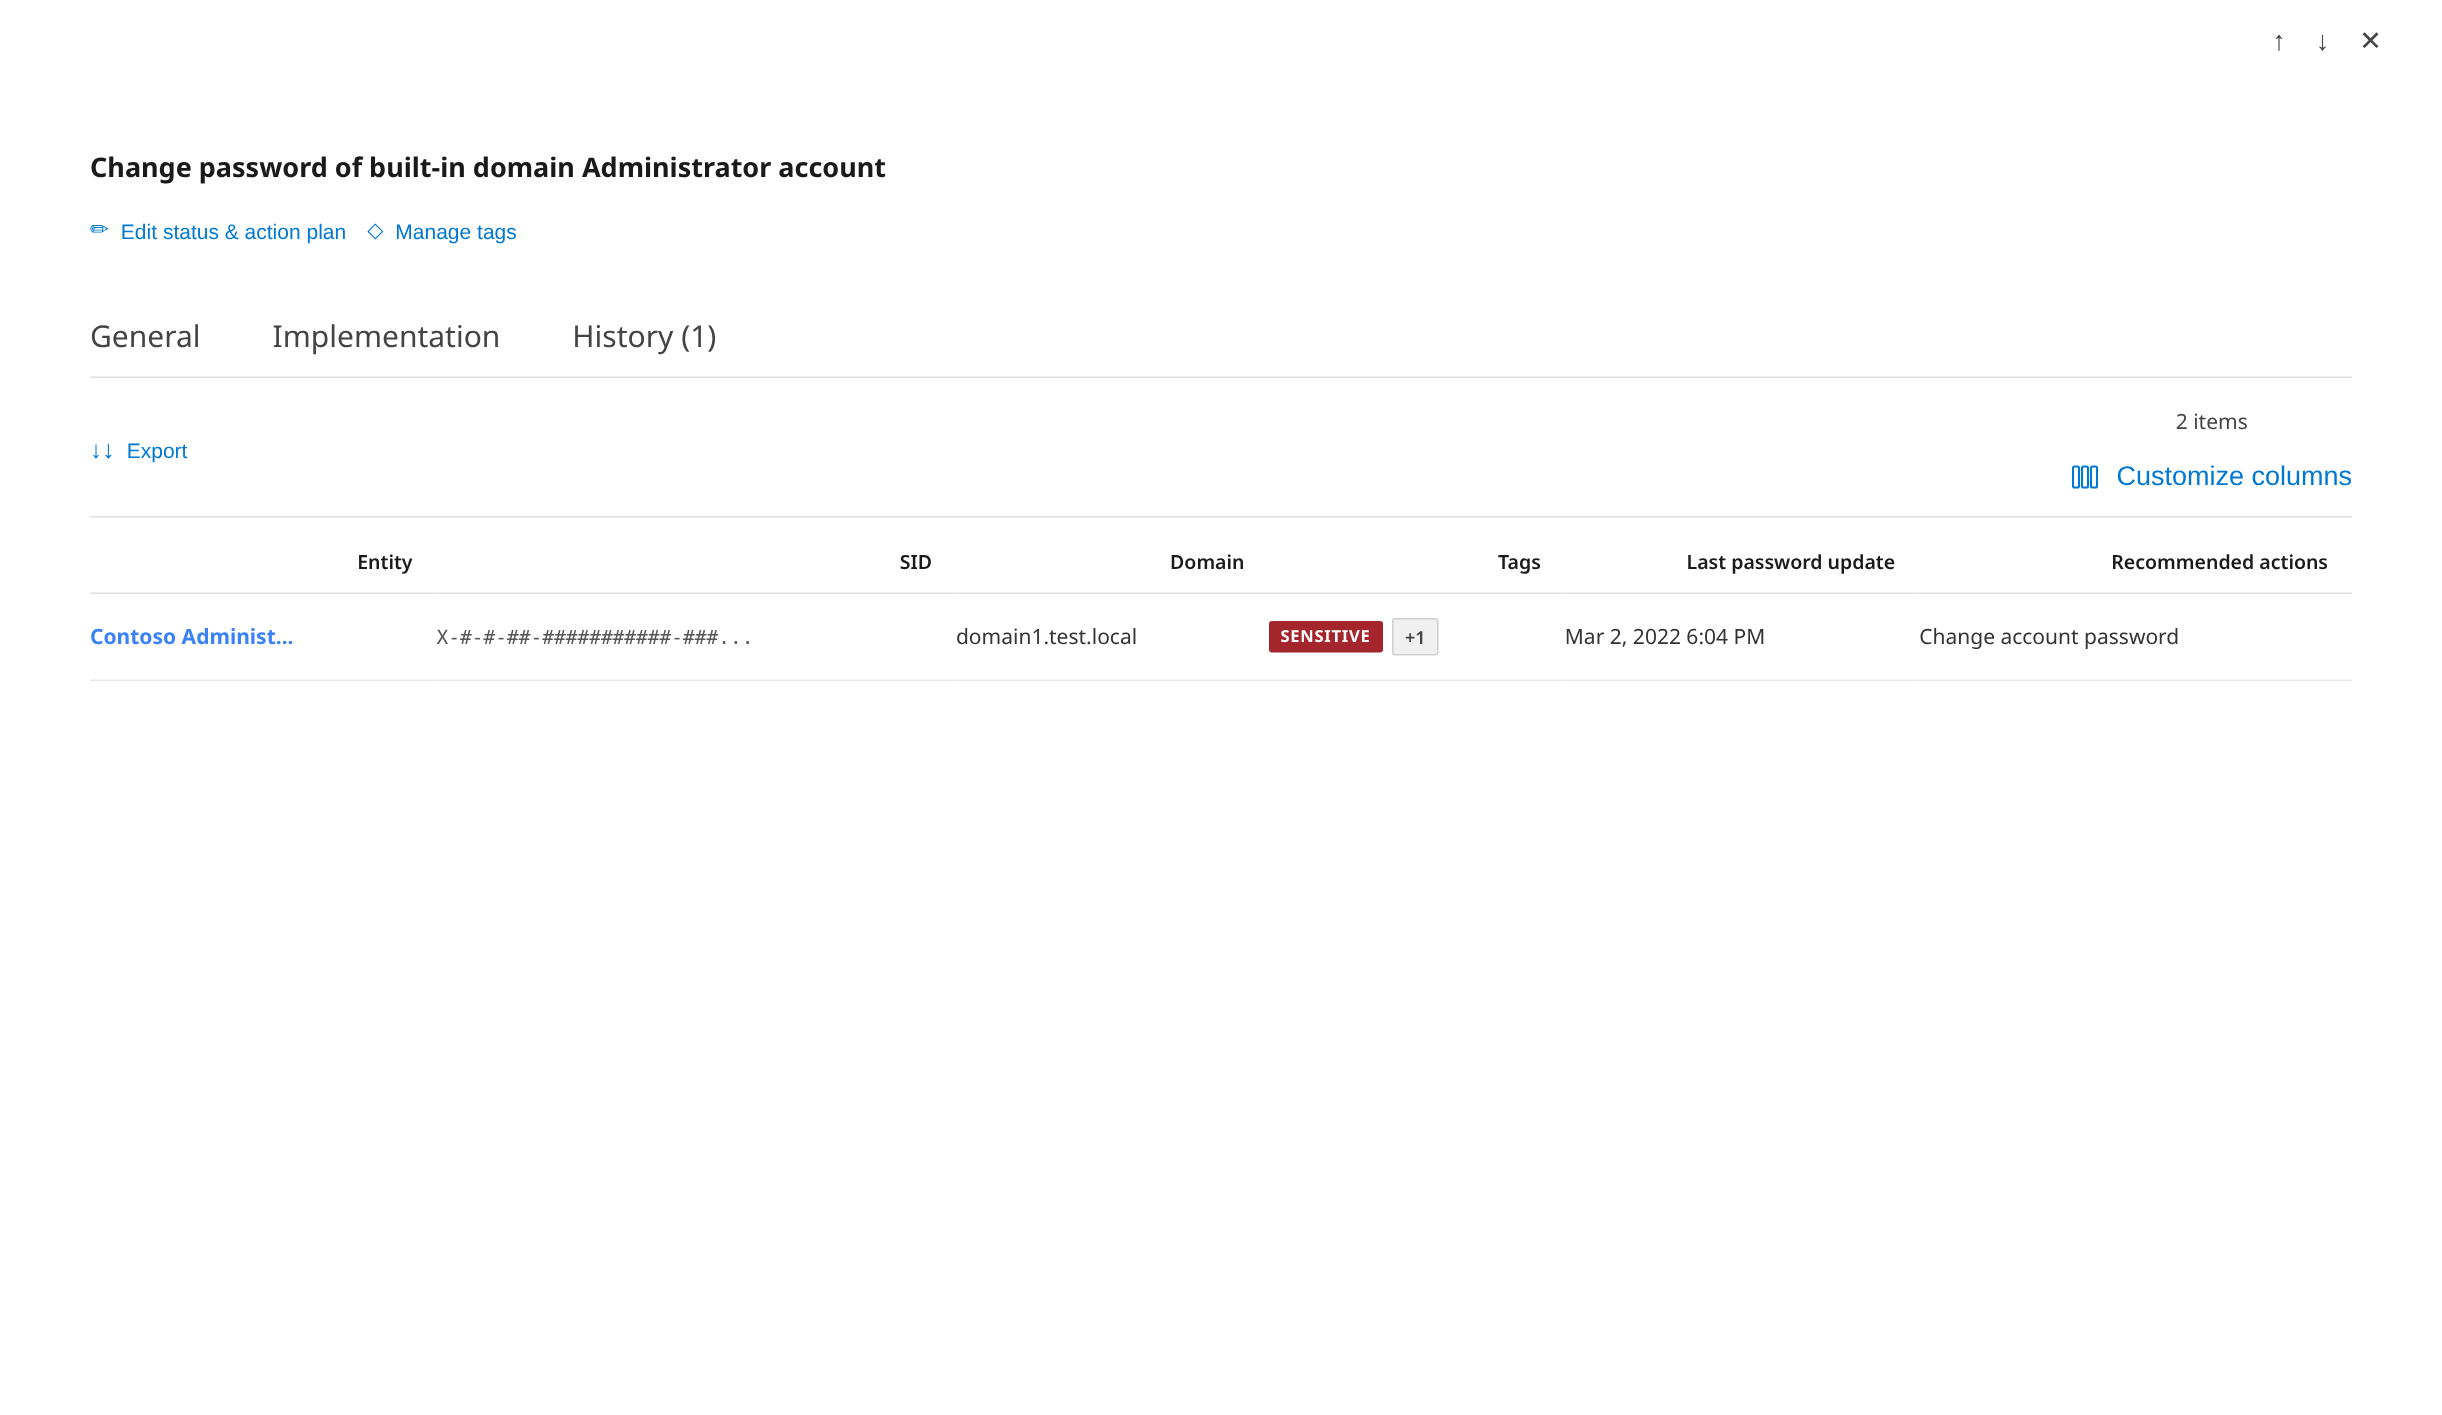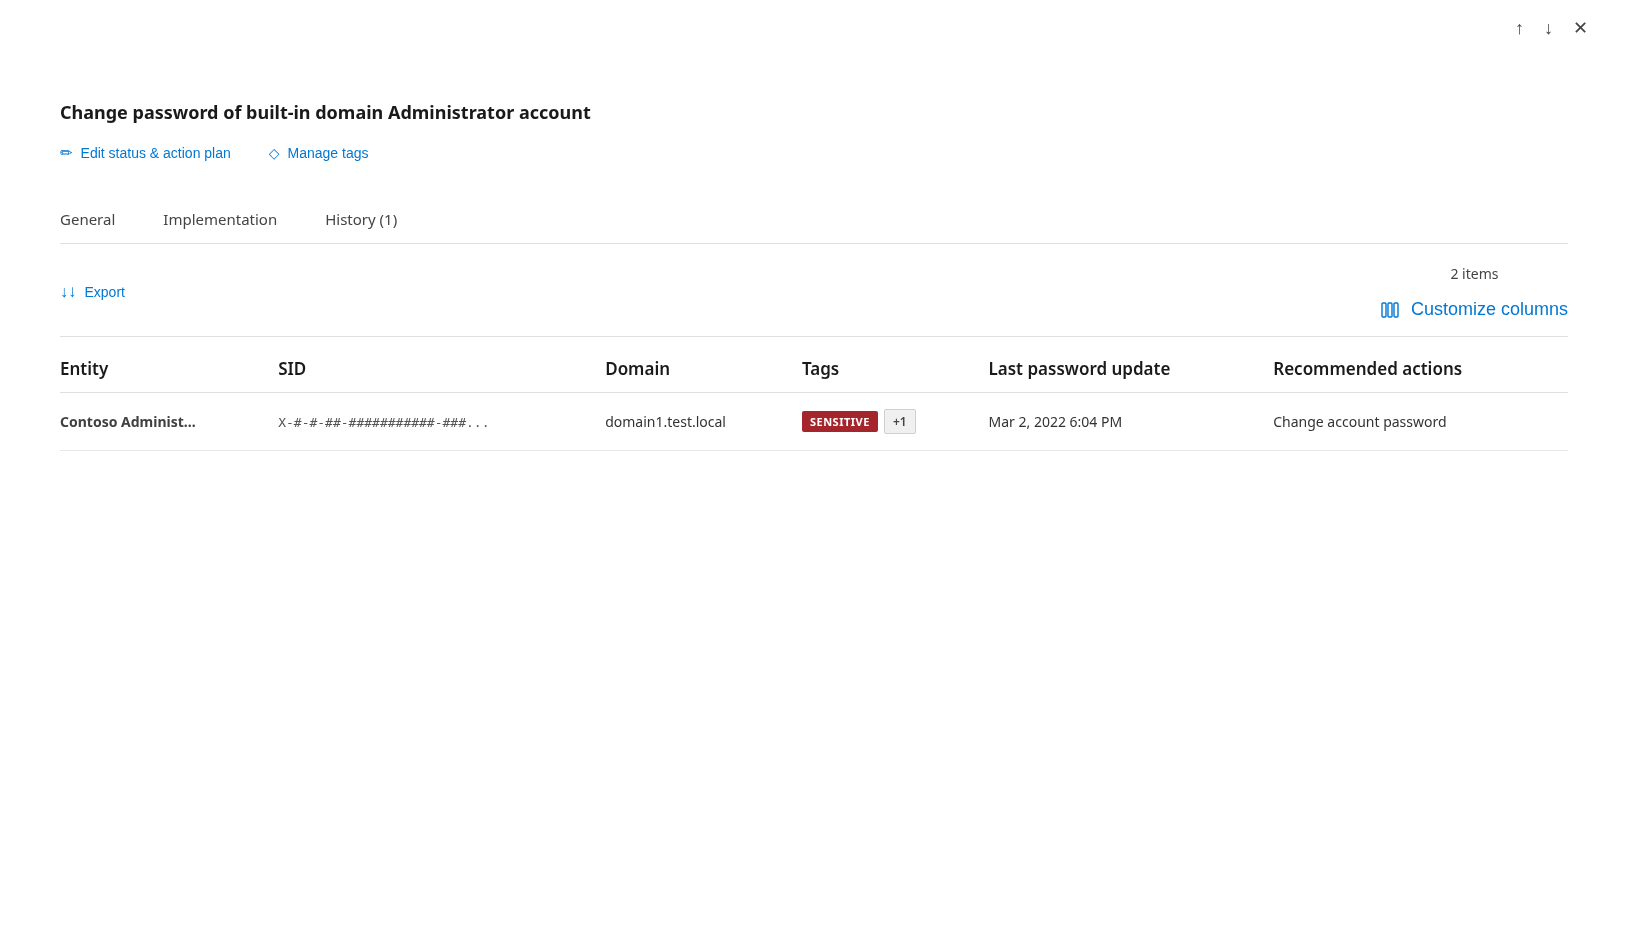--- a/index.html
+++ b/index.html
@@ -50,21 +50,21 @@
       width: 16px;
       height: 16px;
       border-radius: 50%;
       border: 2px solid #666;
       display: inline-block;
       flex-shrink: 0;
     }
     .action-bar {
       display: flex;
       align-items: center;
-      gap: 38px;
+      gap: 14px;
       margin-bottom: 36px;
     }
     .action-btn {
       display: flex;
       align-items: center;
       gap: 8px;
       color: #0078d4;
       cursor: pointer;
       font-size: 14px;
       background: none;
@@ -78,21 +78,21 @@
     .tabs {
       display: flex;
       gap: 0;
       border-bottom: 1px solid #e0e0e0;
       margin-bottom: 0;
     }
     .tab {
       padding: 10px 20px 12px 0;
       margin-right: 28px;
       cursor: pointer;
-      font-size: 15px;
+      font-size: 20px;
       color: #444;
       border-bottom: 3px solid transparent;
       position: relative;
       bottom: -1px;
       white-space: nowrap;
     }
     .tab:first-child { padding-left: 0; }
     .tab.active {
       color: #1a1a1a;
       font-weight: 600;
@@ -134,38 +134,38 @@
       background: none;
       border: none;
       padding: 0;
     }
     .table {
       width: 100%;
       border-collapse: collapse;
       margin-top: 8px;
     }
     .table th {
-      text-align: left;
+      text-align: right;
       font-weight: 600;
-      font-size: 17px;
+      font-size: 13px;
       color: #1a1a1a;
       padding: 12px 16px 12px 0;
       border-bottom: 1px solid #e0e0e0;
     }
     .table td {
       padding: 16px 16px 16px 0;
       border-bottom: 1px solid #e8e8e8;
       font-size: 14px;
       color: #333;
       vertical-align: middle;
     }
     .table tr:last-child td { border-bottom: 1px solid #e8e8e8; }
     .entity-name {
       font-weight: 700;
-      color: #404040;
+      color: #3b82f6;
     }
     .sid-text {
       color: #555;
       font-size: 13px;
       font-family: monospace;
     }
     .tags-cell {
       display: flex;
       align-items: center;
       gap: 6px;

